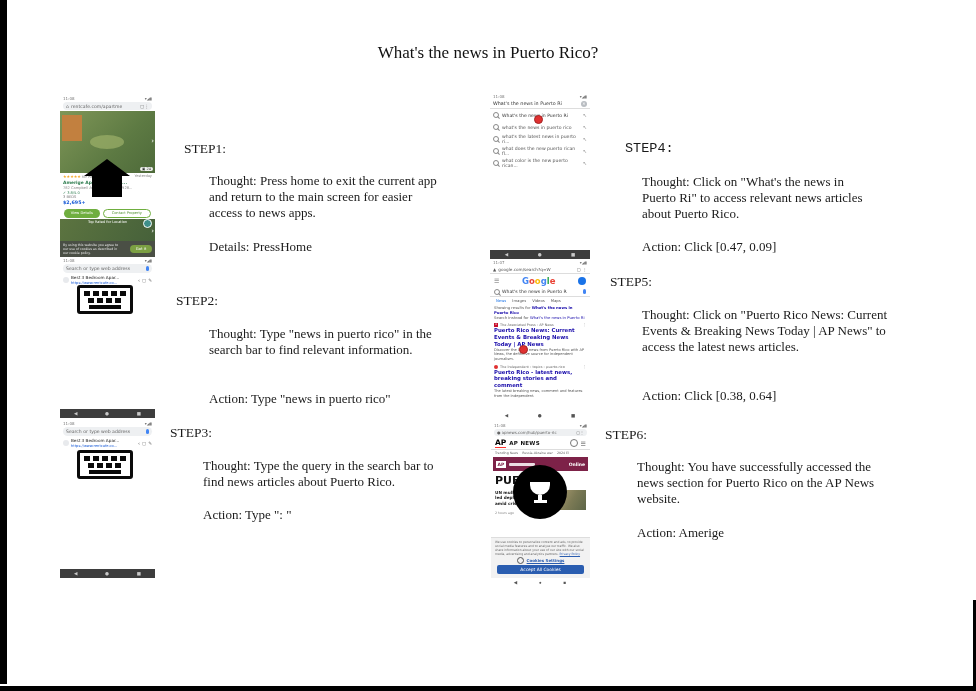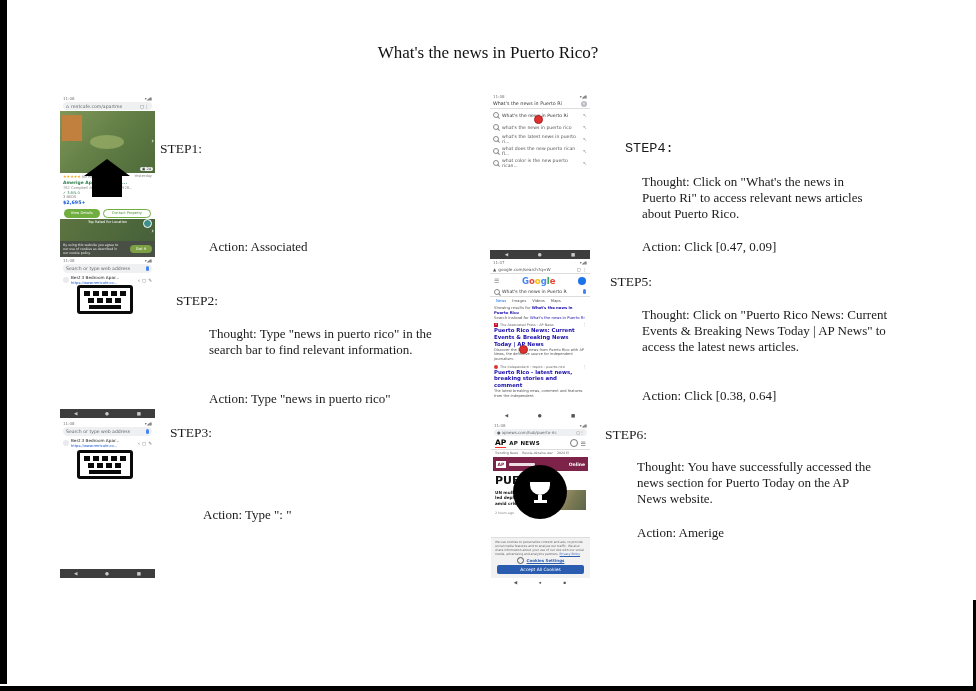--- a/index.html
+++ b/index.html
@@ -55,40 +55,42 @@
 <body>
 
 <div id="canvas">
 
   <div class="edge" style="left:0;top:0;width:7px;height:684px;"></div>
   <div class="edge" style="left:0;top:686px;width:976px;height:5px;"></div>
   <div class="edge" style="left:973px;top:600px;width:3px;height:86px;"></div>
 
   <div class="abs doc-title" style="left:0;top:43px;width:976px;text-align:center;">What's the news in Puerto Rico?</div>
 
-  <div class="abs step-label" style="left:160px;top:141px;text-align:right;">STEP1:</div>
-  <div class="abs step-text" style="left:209px;top:239px;">Action: Associated</div>
+  <div class="abs step-label" style="left:184px;top:141px;text-align:right;">STEP1:</div>
+  <div class="abs step-text" style="left:209px;top:173px;width:232px;">Thought: Press home to exit the current app and return to the main screen for easier access to news apps.</div>
+  <div class="abs step-text" style="left:209px;top:239px;">Details: PressHome</div>
 
   <div class="abs step-label" style="left:176px;top:293px;">STEP2:</div>
   <div class="abs step-text" style="left:209px;top:326px;width:230px;">Thought: Type "news in puerto rico" in the search bar to find relevant information.</div>
   <div class="abs step-text" style="left:209px;top:391px;">Action: Type "news in puerto rico"</div>
 
   <div class="abs step-label" style="left:170px;top:425px;">STEP3:</div>
+  <div class="abs step-text" style="left:203px;top:458px;width:254px;">Thought: Type the query in the search bar to find news articles about Puerto Rico.</div>
   <div class="abs step-text" style="left:203px;top:507px;">Action: Type ": "</div>
 
   <div class="abs step-label" style="left:625px;top:141px;font-family:Liberation Mono, monospace;">STEP4:</div>
   <div class="abs step-text" style="left:642px;top:174px;width:238px;">Thought: Click on "What's the news in Puerto Ri" to access relevant news articles about Puerto Rico.</div>
   <div class="abs step-text" style="left:642px;top:239px;">Action: Click [0.47, 0.09]</div>
 
   <div class="abs step-label" style="left:610px;top:274px;">STEP5:</div>
   <div class="abs step-text" style="left:642px;top:307px;width:258px;">Thought: Click on "Puerto Rico News: Current Events &amp; Breaking News Today | AP News" to access the latest news articles.</div>
   <div class="abs step-text" style="left:642px;top:388px;">Action: Click [0.38, 0.64]</div>
 
   <div class="abs step-label" style="left:605px;top:427px;">STEP6:</div>
-  <div class="abs step-text" style="left:637px;top:459px;width:242px;">Thought: You have successfully accessed the news section for Puerto Today on the AP News website.</div>
+  <div class="abs step-text" style="left:637px;top:459px;width:242px;">Thought: You have successfully accessed the news section for Puerto Rico on the AP News website.</div>
   <div class="abs step-text" style="left:637px;top:525px;">Action: Amerige</div>
 
   <div class="phone" style="left:60px;top:95px;width:95px;height:161px;">
     <div class="statusbar">
       <span>11:08</span>
       <span>▾◢▮</span>
     </div>
     <div class="pill" style="height:8px;margin:1px 3px;">
       <span style="margin-right:2px;">⌂</span>
       <span style="overflow:hidden;white-space:nowrap;">rentcafe.com/apartme</span>

